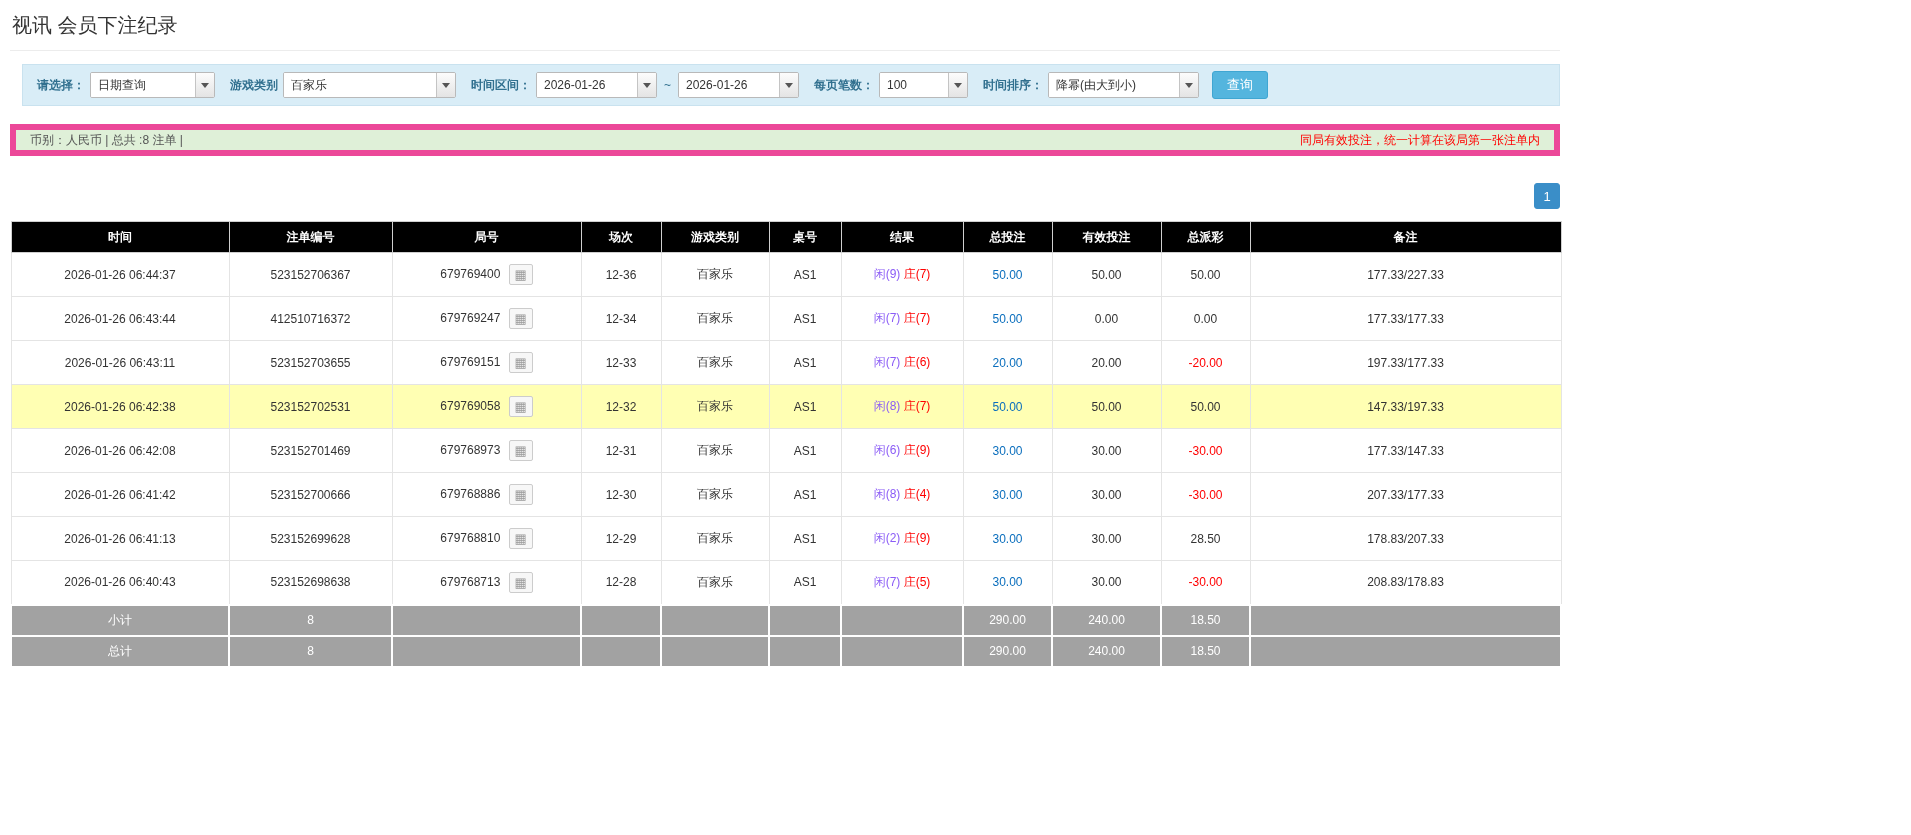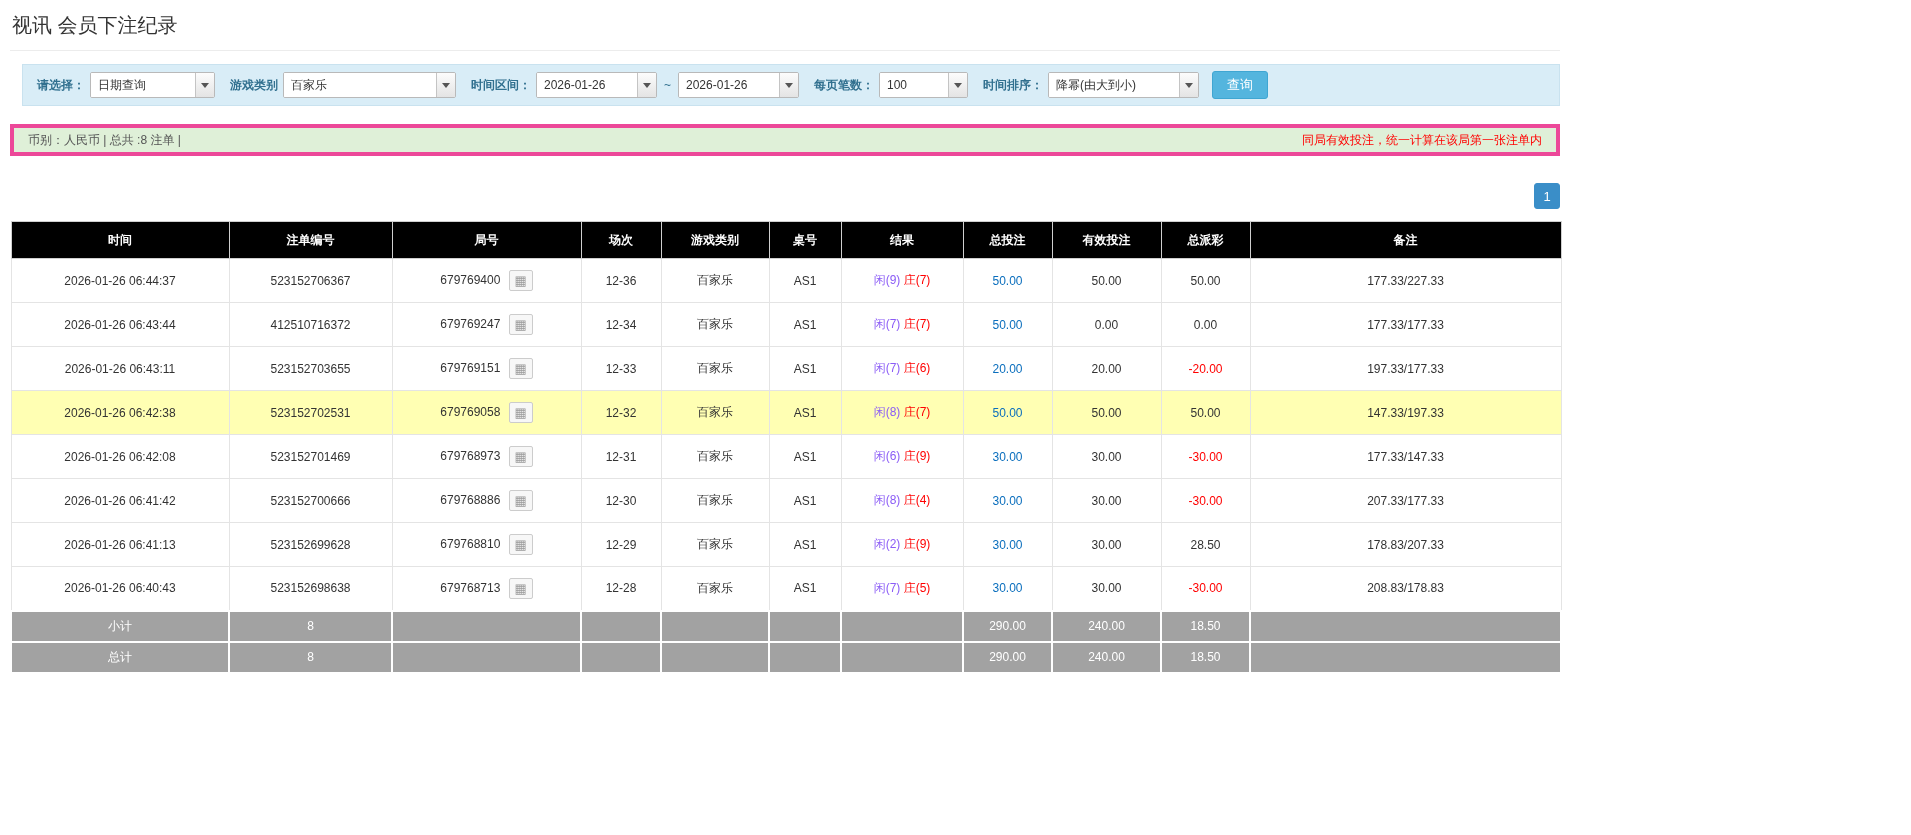--- a/index.html
+++ b/index.html
@@ -37,39 +37,39 @@
   }
   .caret { width: 0; height: 0; border-left: 4px solid transparent; border-right: 4px solid transparent; border-top: 5px solid #555; }
   .tilde { color: #31708f; margin: 0 2px; }
   .search-btn {
     height: 28px; padding: 0 14px; margin-left: 8px;
     background: #54b5de; border: 1px solid #3fa6d2; border-radius: 3px;
     color: #fff; font-size: 13px; cursor: pointer; font-family: inherit;
   }
 
   .summary-bar {
-    margin-top: 18px; background: #dff0d8; border: 4px solid #ec4899;
+    margin-top: 18px; background: #dff0d8; border: 6px solid #ec4899;
     height: 32px; display: flex; align-items: center; justify-content: space-between;
     padding: 0 14px;
   }
   .summary-left { color: #555; }
   .summary-right { color: #f00; }
 
   .pager { display: flex; justify-content: flex-end; width: 1550px; }
   .pager-top { margin-top: 27px; }
   .page-btn {
     min-width: 26px; height: 26px; background: #3a8ec8; color: #fff;
     border: 1px solid #3a8ec8; border-radius: 3px;
     display: flex; align-items: center; justify-content: center;
     font-size: 13px; cursor: pointer;
   }
 
   table { border-collapse: collapse; width: 1550px; margin-top: 12px; table-layout: fixed; }
   thead th {
-    background: #000; color: #fff; font-weight: 700; height: 37px;
+    background: #000; color: #fff; font-weight: 700; height: 31px;
     border: 1px solid #cfcfcf; font-size: 12px; 
   }
   tbody td { border: 1px solid #e4e4e4; height: 44px; text-align: center; background: #fff; font-size: 12px; }
   tr.highlight td { background: #ffffb3; }
   tfoot td { background: #a2a2a2; color: #fff; height: 31px; border: 2px solid #fff; text-align: center; font-size: 12px; }
 
   .player { color: #8b5cf6; }
   .banker { color: #f00; }
   .bet-link { color: #0a6ebd; cursor: pointer; }
   td.neg { color: #f00; }

